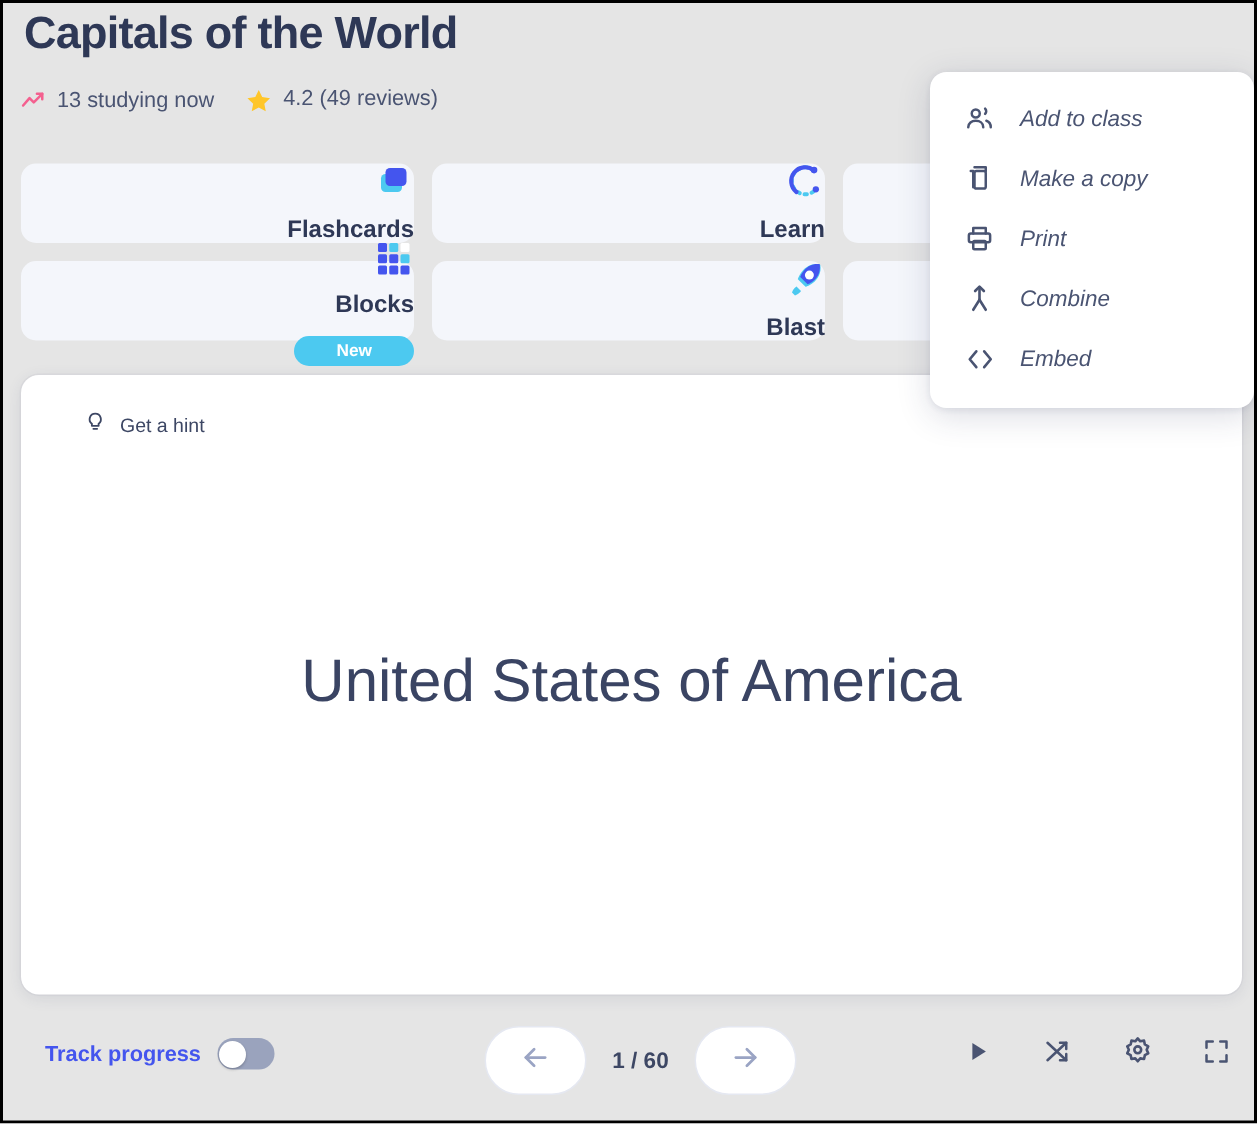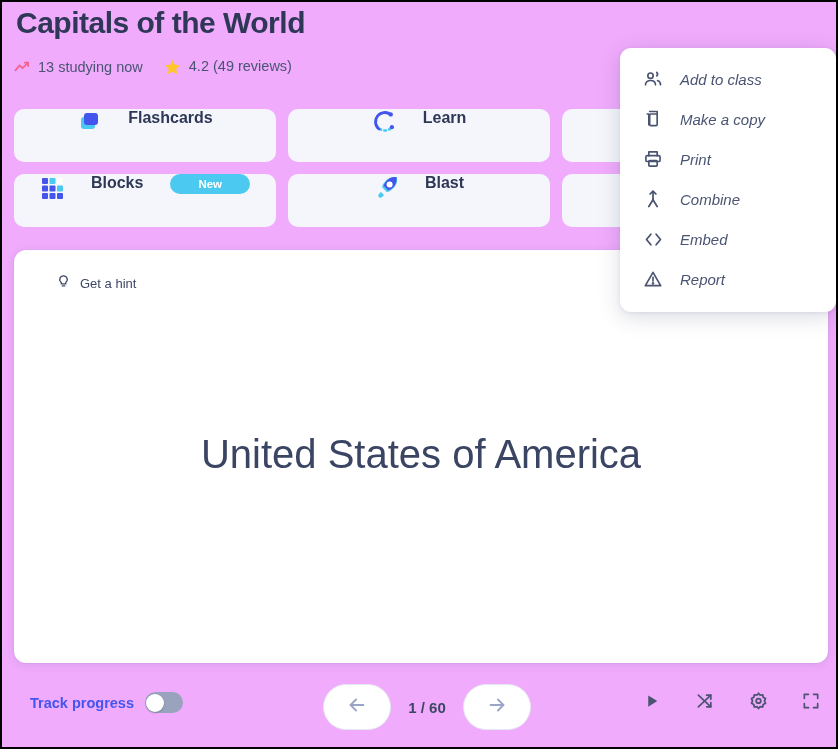--- a/index.html
+++ b/index.html
@@ -6,21 +6,21 @@
   html, body {
     width: 838px; height: 749px;
     font-family: "Liberation Sans", sans-serif;
     background: #ffffff;
     overflow: hidden;
   }
   #root {
     position: relative;
     width: 838px; height: 749px;
     border: 2px solid #000;
-    background: #f0abfc;
+    background: #e5e5e5;
     overflow: hidden;
   }
 
   
   .page-title {
     position: absolute; left: 14px; top: 4px;
     font-size: 30px; font-weight: bold;
     letter-spacing: -0.5px;
     color: #2e3856;
   }
@@ -82,24 +82,25 @@
   .modes {
     position: absolute; left: 12px; top: 107px;
     width: 880px;
     display: flex; flex-wrap: wrap;
     gap: 12px 12px;
   }
   .mode-btn {
     width: 262px; height: 53px;
     background: #f4f6fb;
     border-radius: 10px;
-    display: flex; align-items: flex-start; justify-content: center;
-    gap: 25px;
+    display: flex; align-items: flex-end; justify-content: center;
+    gap: 11px;
     font-size: 16px; font-weight: bold;
     color: #2e3856;
+    flex-direction: column;
   }
   .mode-ico { width: 26px; height: 26px; display: block; }
   .badge-new {
     background: #4cc9f0;
     color: #fff;
     font-size: 11.5px; font-weight: bold;
     border-radius: 999px;
     padding: 4px 28px;
     margin-left: 2px;
   }
@@ -232,30 +233,20 @@
       <span>Combine</span>
     </div>
     <div class="menu-item">
       <span class="mi-ico">
         <svg width="21" height="21" viewBox="0 0 24 24" fill="none" stroke="#4a5472" stroke-width="2" stroke-linecap="round" stroke-linejoin="round">
           <polyline points="9,6 4,12 9,18"></polyline>
             <polyline points="15,6 20,12 15,18"></polyline>
         </svg>
       </span>
       <span>Embed</span>
-    </div>
-    <div class="menu-item">
-      <span class="mi-ico">
-        <svg width="20" height="20" viewBox="0 0 24 24" fill="none" stroke="#4a5472" stroke-width="2" stroke-linecap="round" stroke-linejoin="round">
-          <path d="M12 4L2.8 20h18.4z"></path>
-            <line x1="12" y1="10" x2="12" y2="14.5"></line>
-            <circle cx="12" cy="17.3" r="0.6" fill="#4a5472"></circle>
-        </svg>
-      </span>
-      <span>Report</span>
     </div>
   </div>
 
   <div class="modes">
 
     <div class="mode-btn">
       <span class="mode-ico">
         <svg width="26" height="26" viewBox="0 0 26 26">
           <rect x="4" y="8" width="14" height="12" rx="3" fill="#4cc9f0"></rect>
           <rect x="7" y="4" width="14" height="12" rx="3" fill="#4455ee"></rect>

